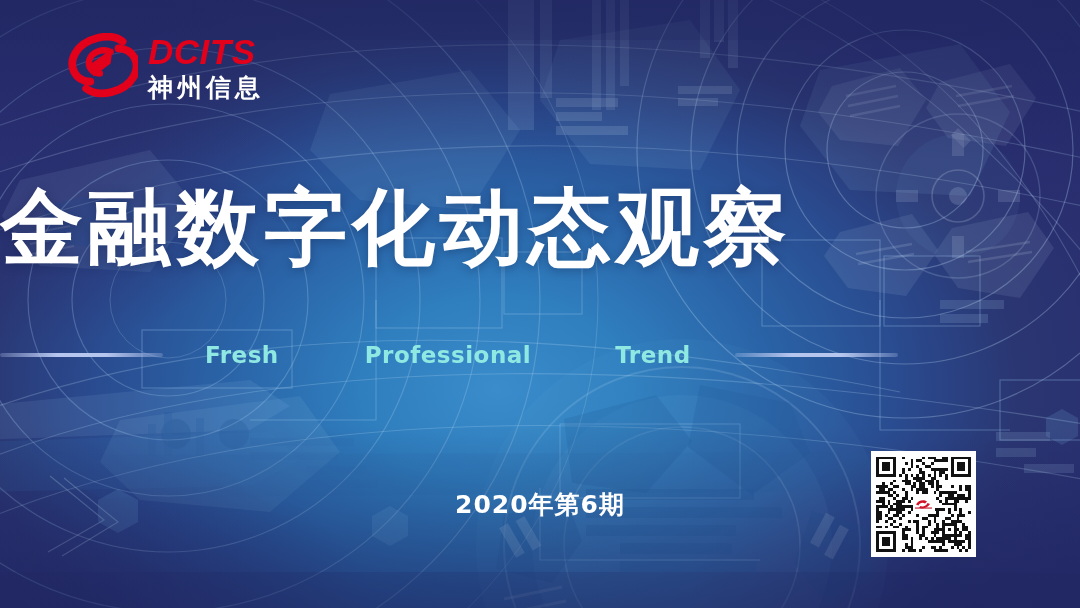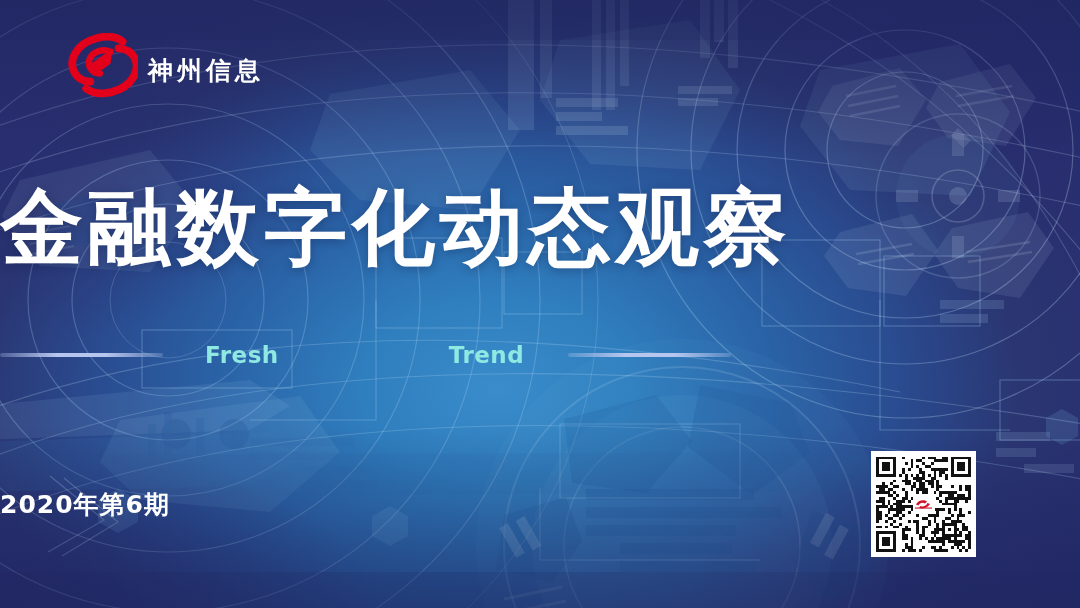--- a/index.html
+++ b/index.html
@@ -132,20 +132,21 @@
   }
   .tag-gap-a { width: 86px; }
   .tag-gap-b { width: 84px; }
 
   
   .issue {
     position: absolute;
     left: 0;
     right: 0;
     top: 488px;
+    text-align: center;
     font-family: "DejaVu Sans", sans-serif;
     font-size: 25px;
     font-weight: bold;
     color: #ffffff;
     letter-spacing: 1px;
   }
 
   
   .qr-wrap {
     position: absolute;
@@ -398,30 +399,32 @@
   <div class="logo">
     <svg class="logo-mark" viewBox="0 0 100 96" xmlns="http://www.w3.org/2000/svg">
       <g fill="none" stroke="#e2001a" stroke-linecap="round">
         <path d="M 86 20 C 72 2 34 2 17 20 C 2 36 8 58 28 64" stroke-width="11" transform="rotate(-14 50 44)"></path>
         <path d="M 20 72 C 34 90 72 90 89 72 C 104 56 98 34 78 28" stroke-width="11" transform="rotate(-14 50 44)"></path>
         <path d="M 66 30 C 56 22 40 24 34 34 C 29 43 34 54 44 56" stroke-width="9" transform="rotate(-14 50 44)"></path>
       </g>
       <path d="M 34 40 L 70 26 L 62 46 L 34 58 Z" fill="#e2001a" transform="rotate(-14 50 44)"></path>
     </svg>
     <div class="logo-text">
+      <div class="logo-en">DCITS</div>
       <div class="logo-cn">神州信息</div>
     </div>
   </div>
 
   <div class="title">金融数字化动态观察</div>
 
   <div class="tagline">
     <div class="rule left"></div>
     <div class="tag-word">Fresh</div>
     <div class="tag-gap-a"></div>
+    <div class="tag-word">Professional</div>
     <div class="tag-gap-b"></div>
     <div class="tag-word">Trend</div>
     <div class="rule right"></div>
   </div>
 
   <div class="issue">2020年第6期</div>
 
   <div class="qr-wrap">
     <div class="qr-inner">
       <svg id="qr-svg" width="95" height="96" viewBox="0 0 33 33" xmlns="http://www.w3.org/2000/svg" shape-rendering="crispEdges">

